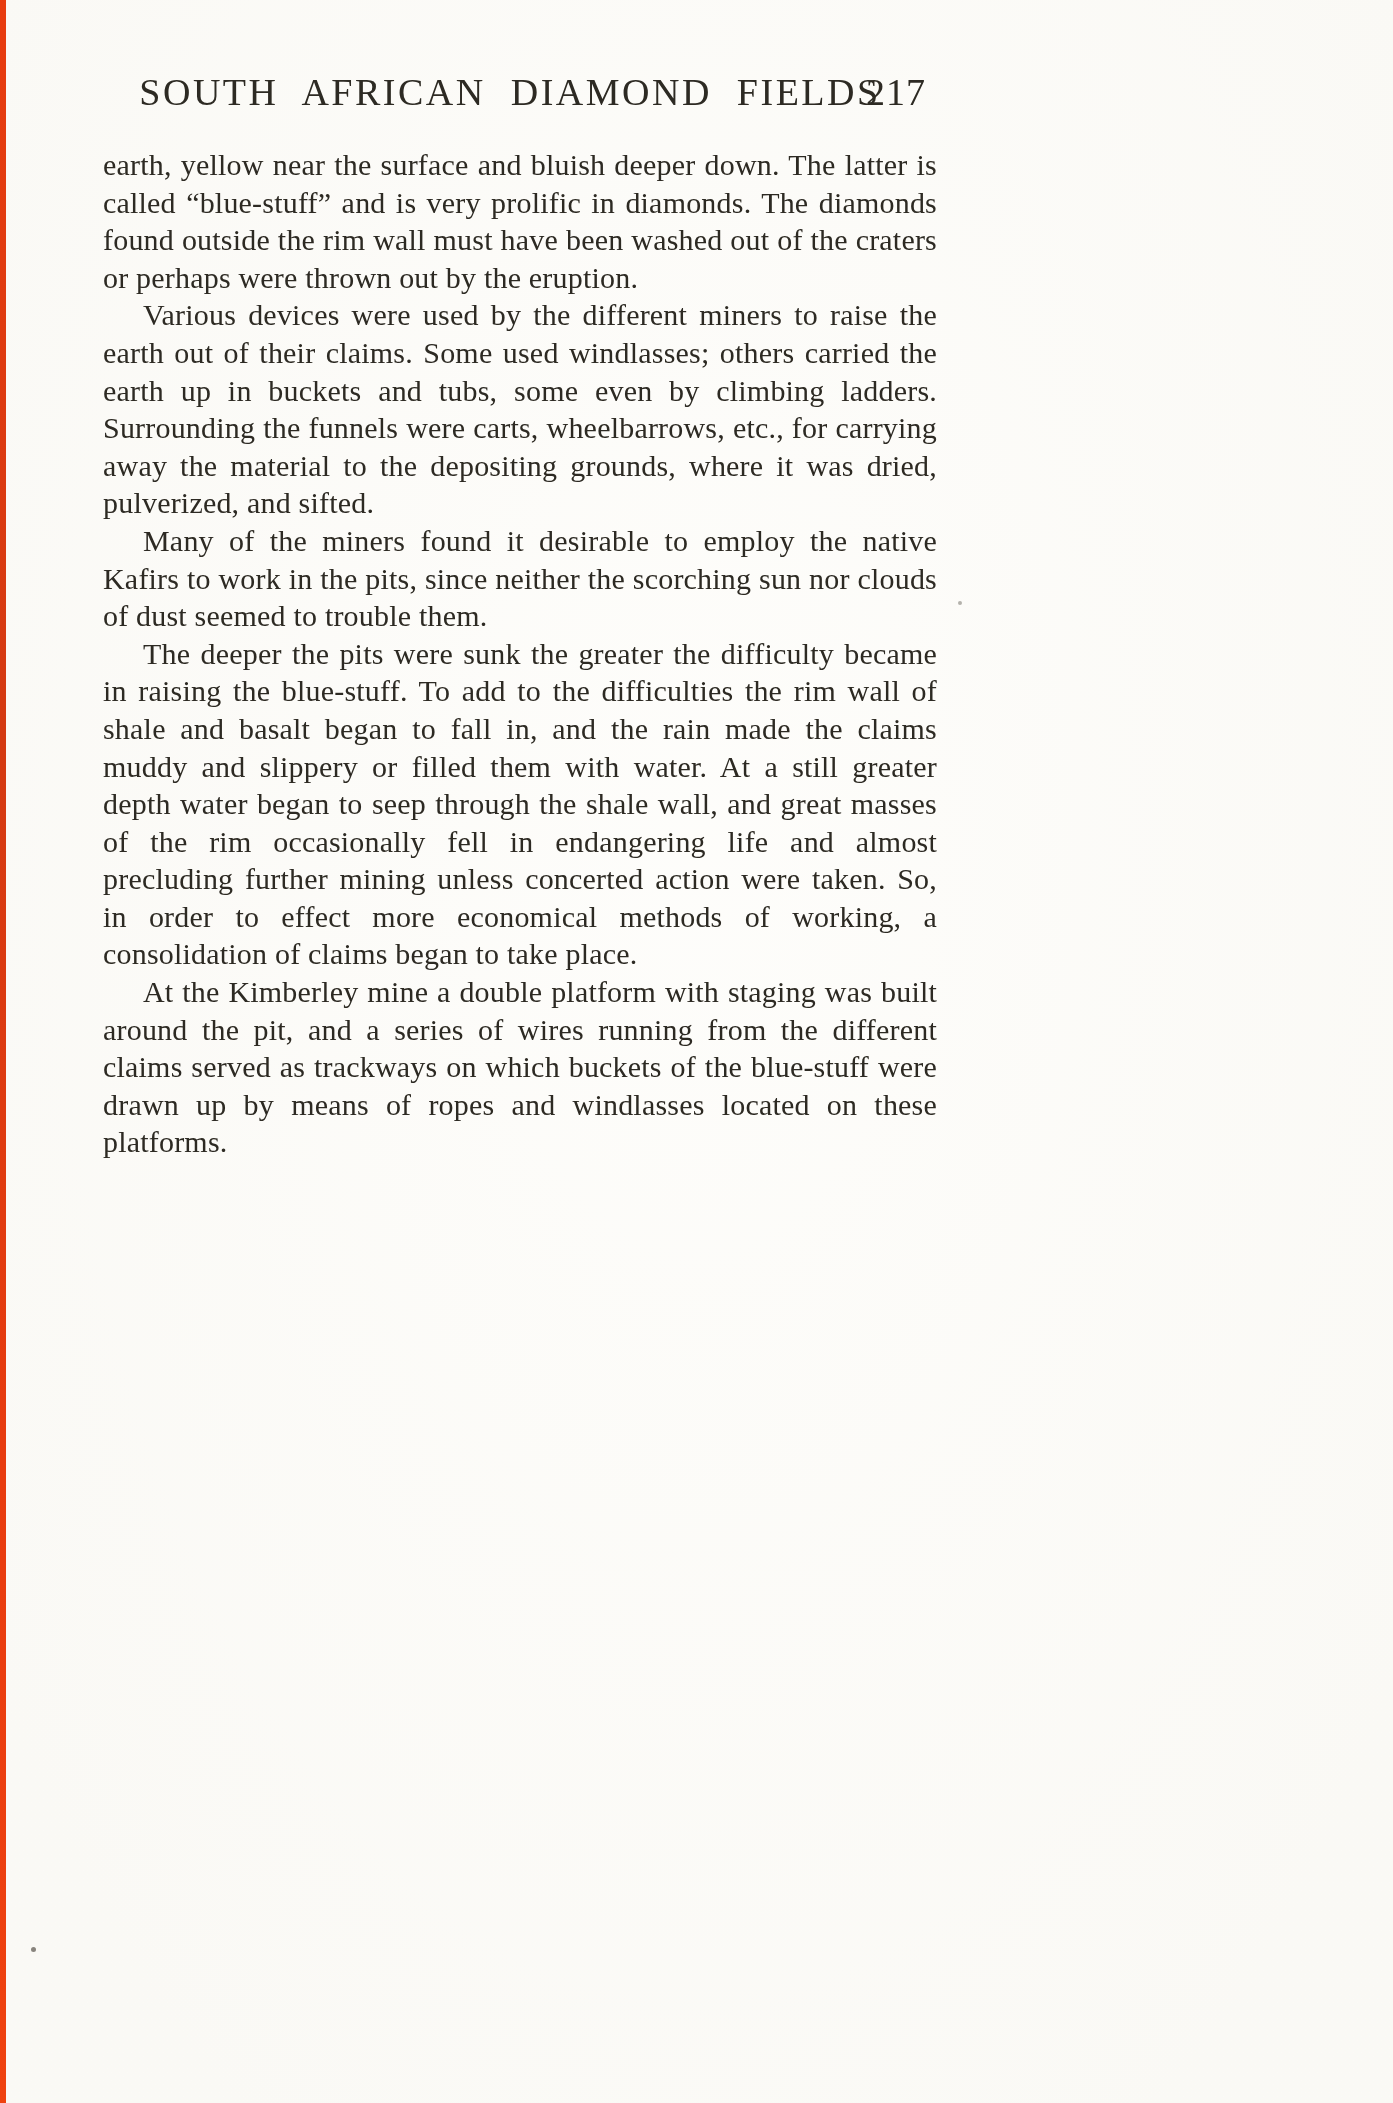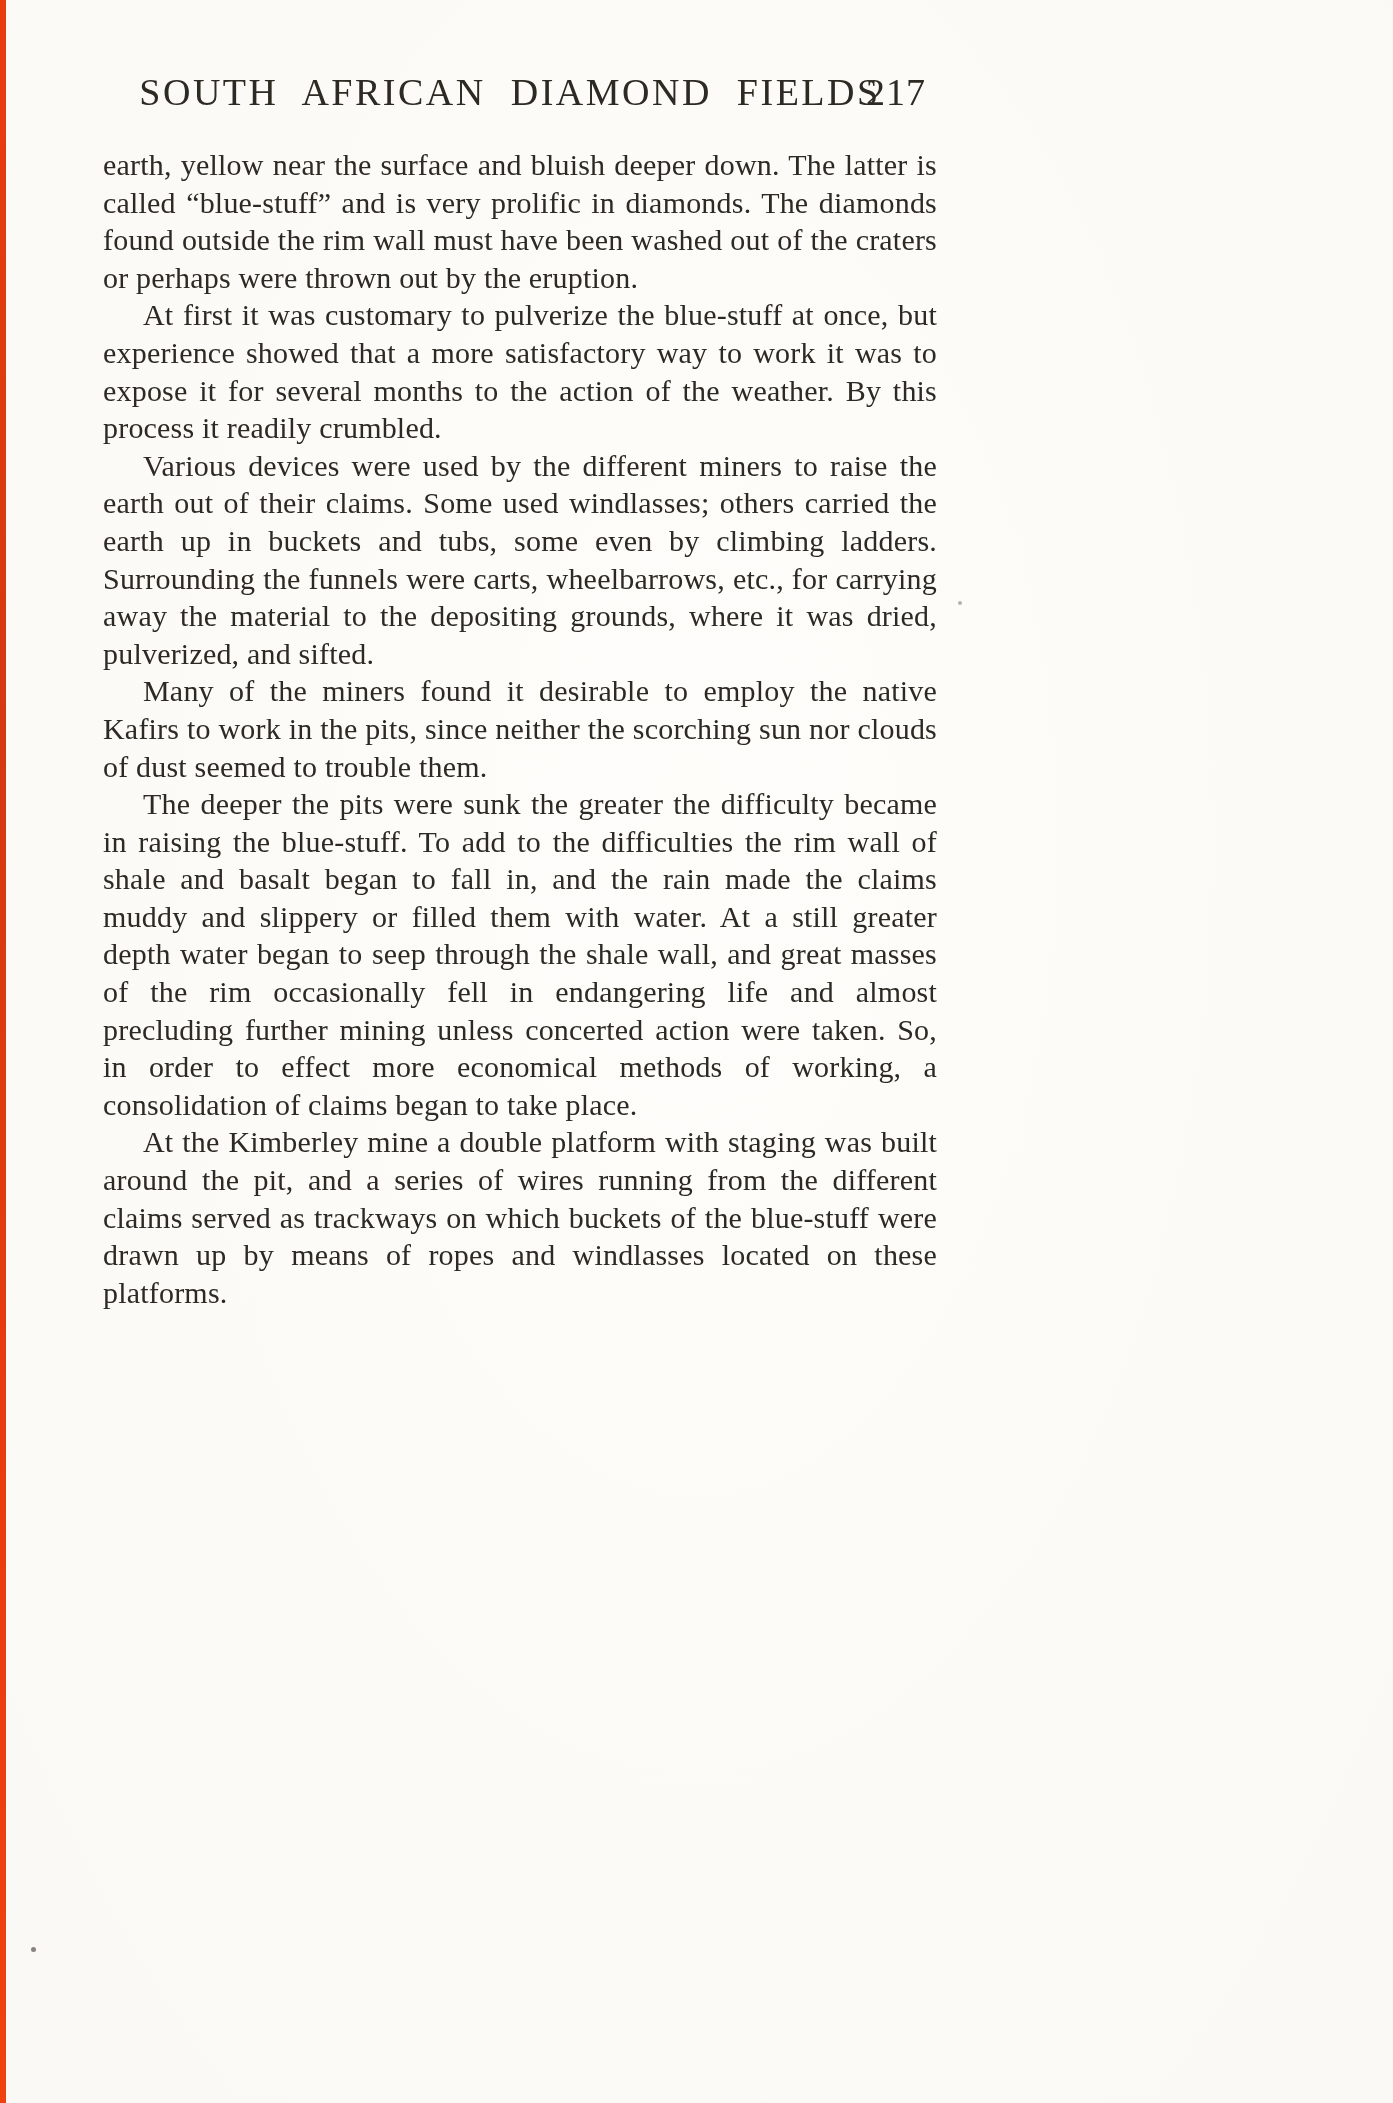--- a/index.html
+++ b/index.html
@@ -86,21 +86,20 @@
 
   <div class="edge-strip"></div>
 
   <header class="running-head">
     <span class="head-title">SOUTH AFRICAN DIAMOND FIELDS</span>
     <span class="page-number">217</span>
   </header>
 
   <main class="text-block">
     <p class="para no-indent">earth, yellow near the surface and bluish deeper down.  The latter is called “blue-stuff” and is very prolific in diamonds. The diamonds found outside the rim wall must have been washed out of the craters or perhaps were thrown out by the eruption.</p>
-    <p class="para">At first it was customary to pulverize the blue-stuff at once, but experience showed that a more satisfactory way to work it was to expose it for several months to the action of the weather.  By this process it readily crumbled.</p>
     <p class="para">Various devices were used by the different miners to raise the earth out of their claims.  Some used windlasses; others carried the earth up in buckets and tubs, some even by climbing ladders.  Surrounding the funnels were carts, wheelbarrows, etc., for carrying away the material to the depositing grounds, where it was dried, pulverized, and sifted.</p>
     <p class="para">Many of the miners found it desirable to employ the native Kafirs to work in the pits, since neither the scorching sun nor clouds of dust seemed to trouble them.</p>
     <p class="para">The deeper the pits were sunk the greater the difficulty became in raising the blue-stuff.  To add to the difficulties the rim wall of shale and basalt began to fall in, and the rain made the claims muddy and slippery or filled them with water.  At a still greater depth water began to seep through the shale wall, and great masses of the rim occasionally fell in endangering life and almost precluding further mining unless concerted action were taken.  So, in order to effect more economical methods of working, a consolidation of claims began to take place.</p>
     <p class="para">At the Kimberley mine a double platform with staging was built around the pit, and a series of wires running from the different claims served as trackways on which buckets of the blue-stuff were drawn up by means of ropes and windlasses located on these platforms.</p>
   </main>
 
   <div class="speck speck-1"></div>
   <div class="speck speck-2"></div>
 
 </div>

